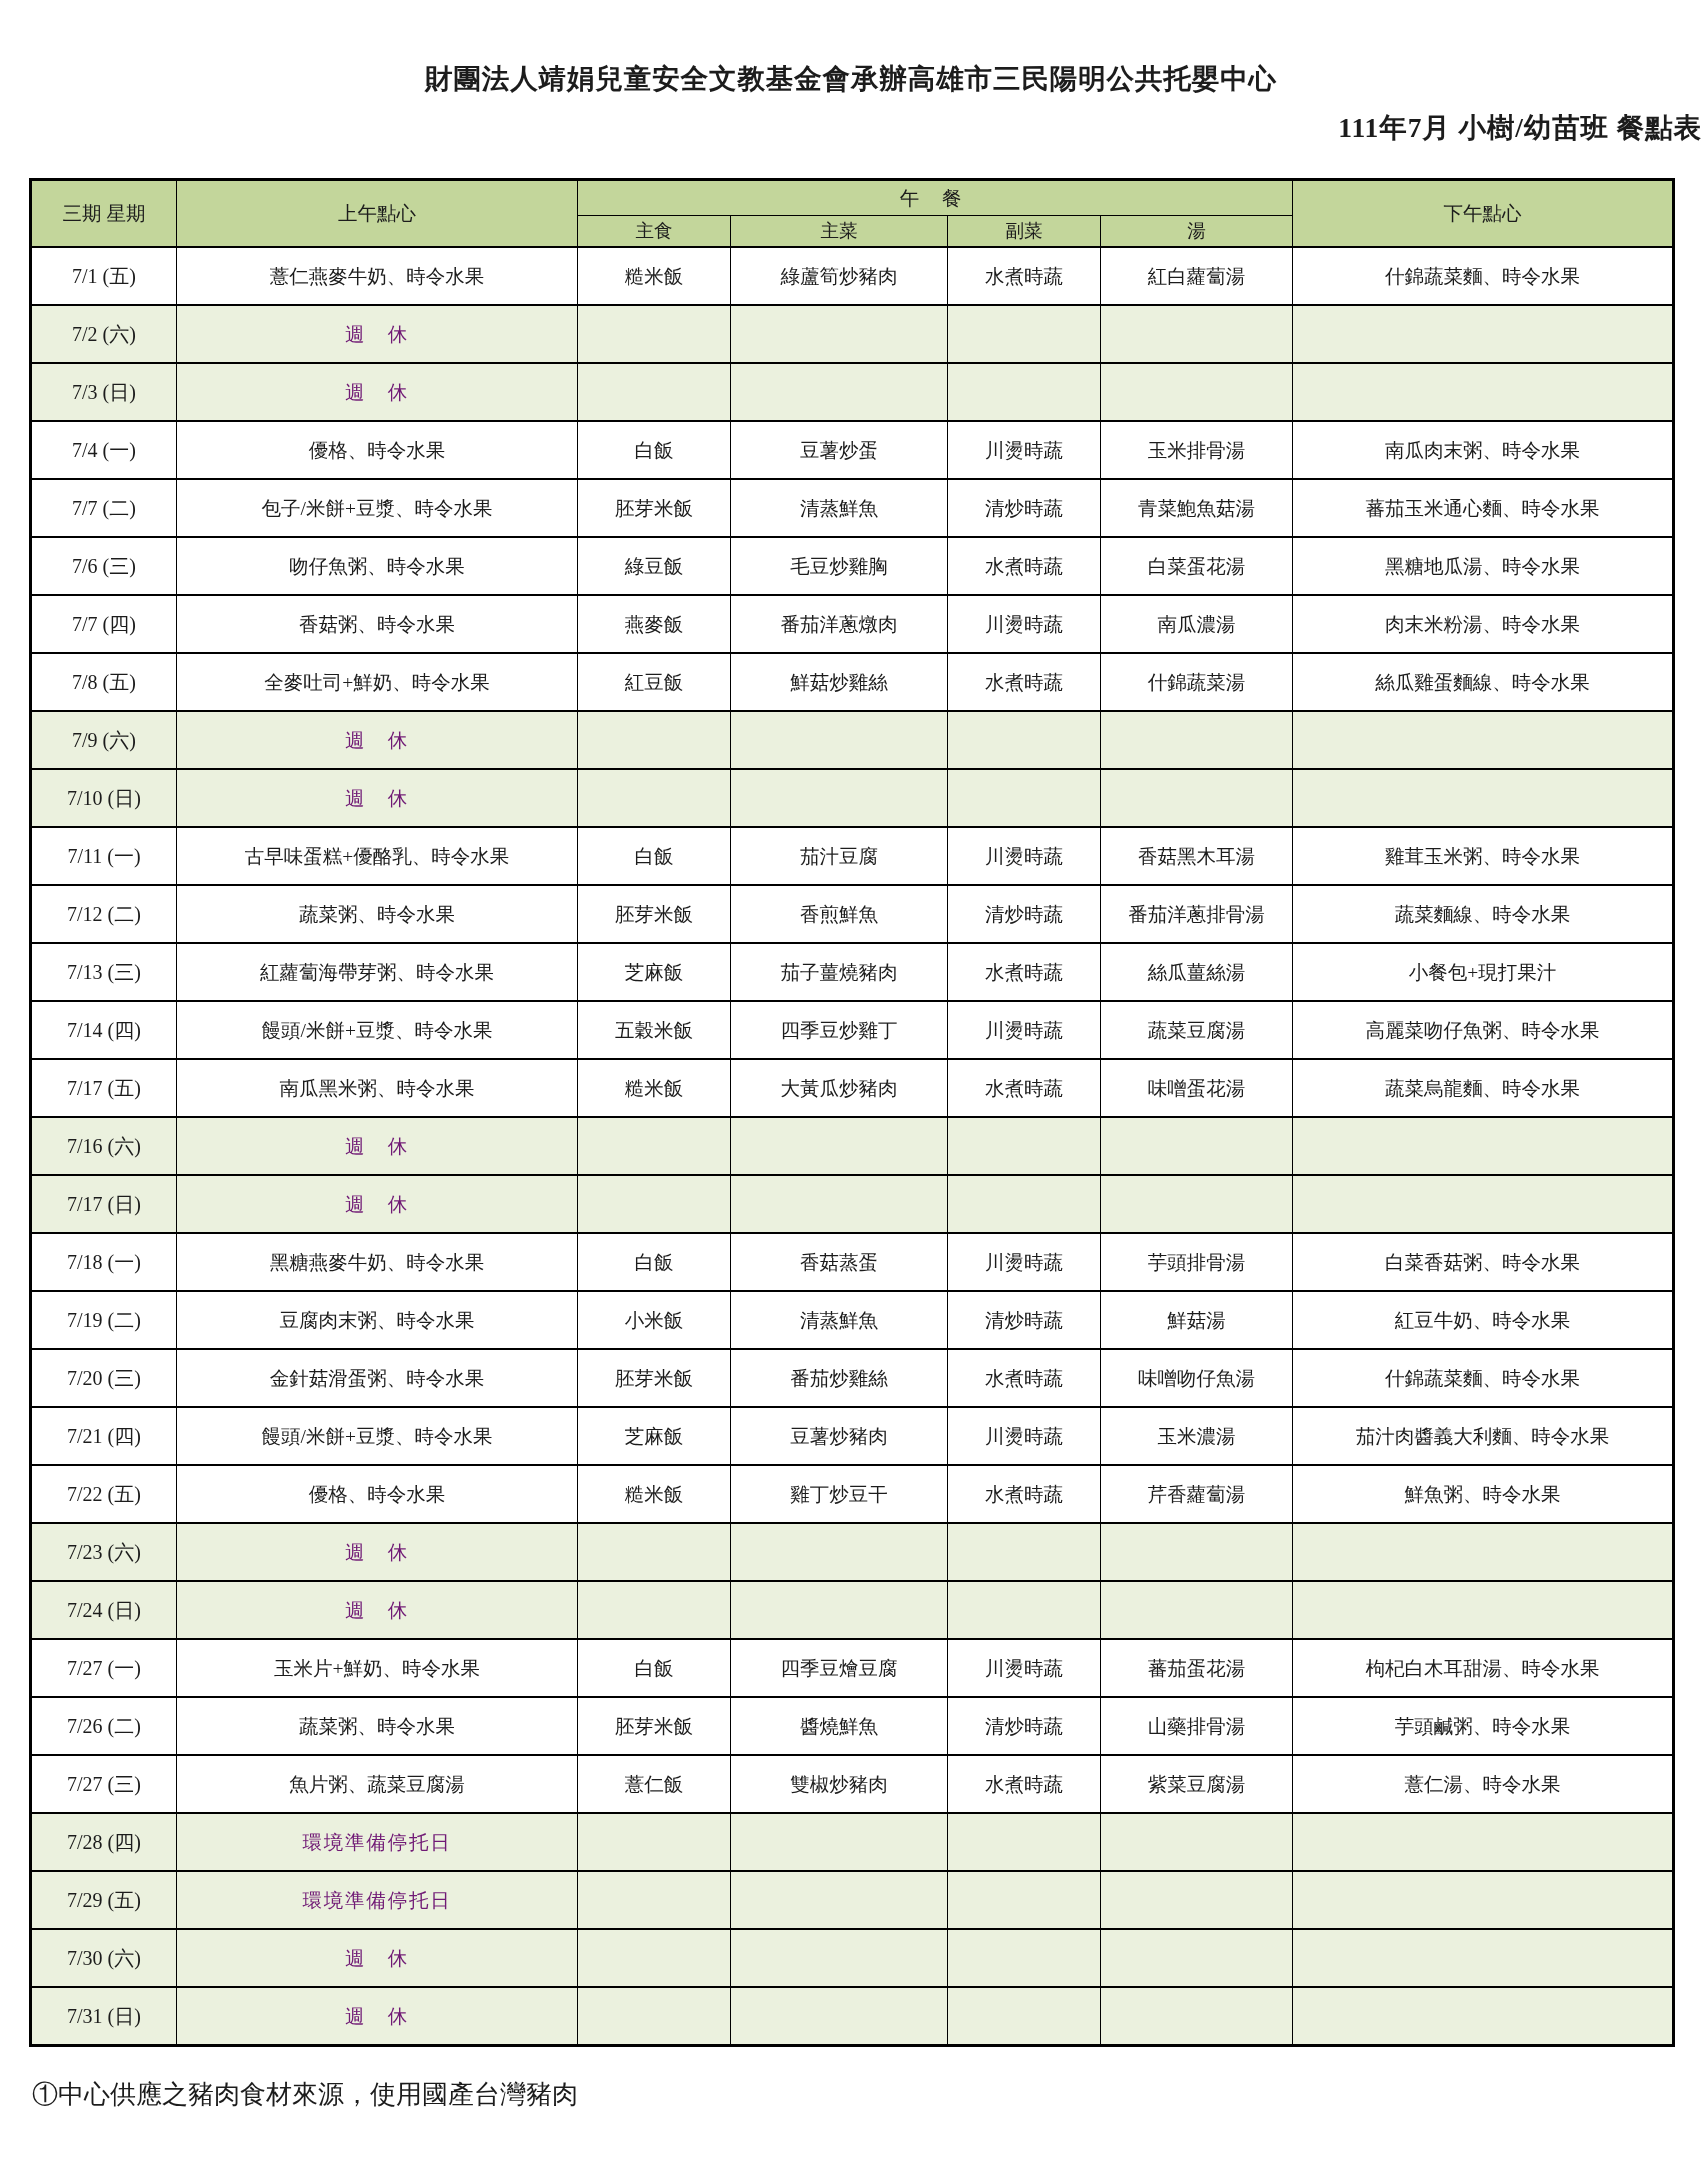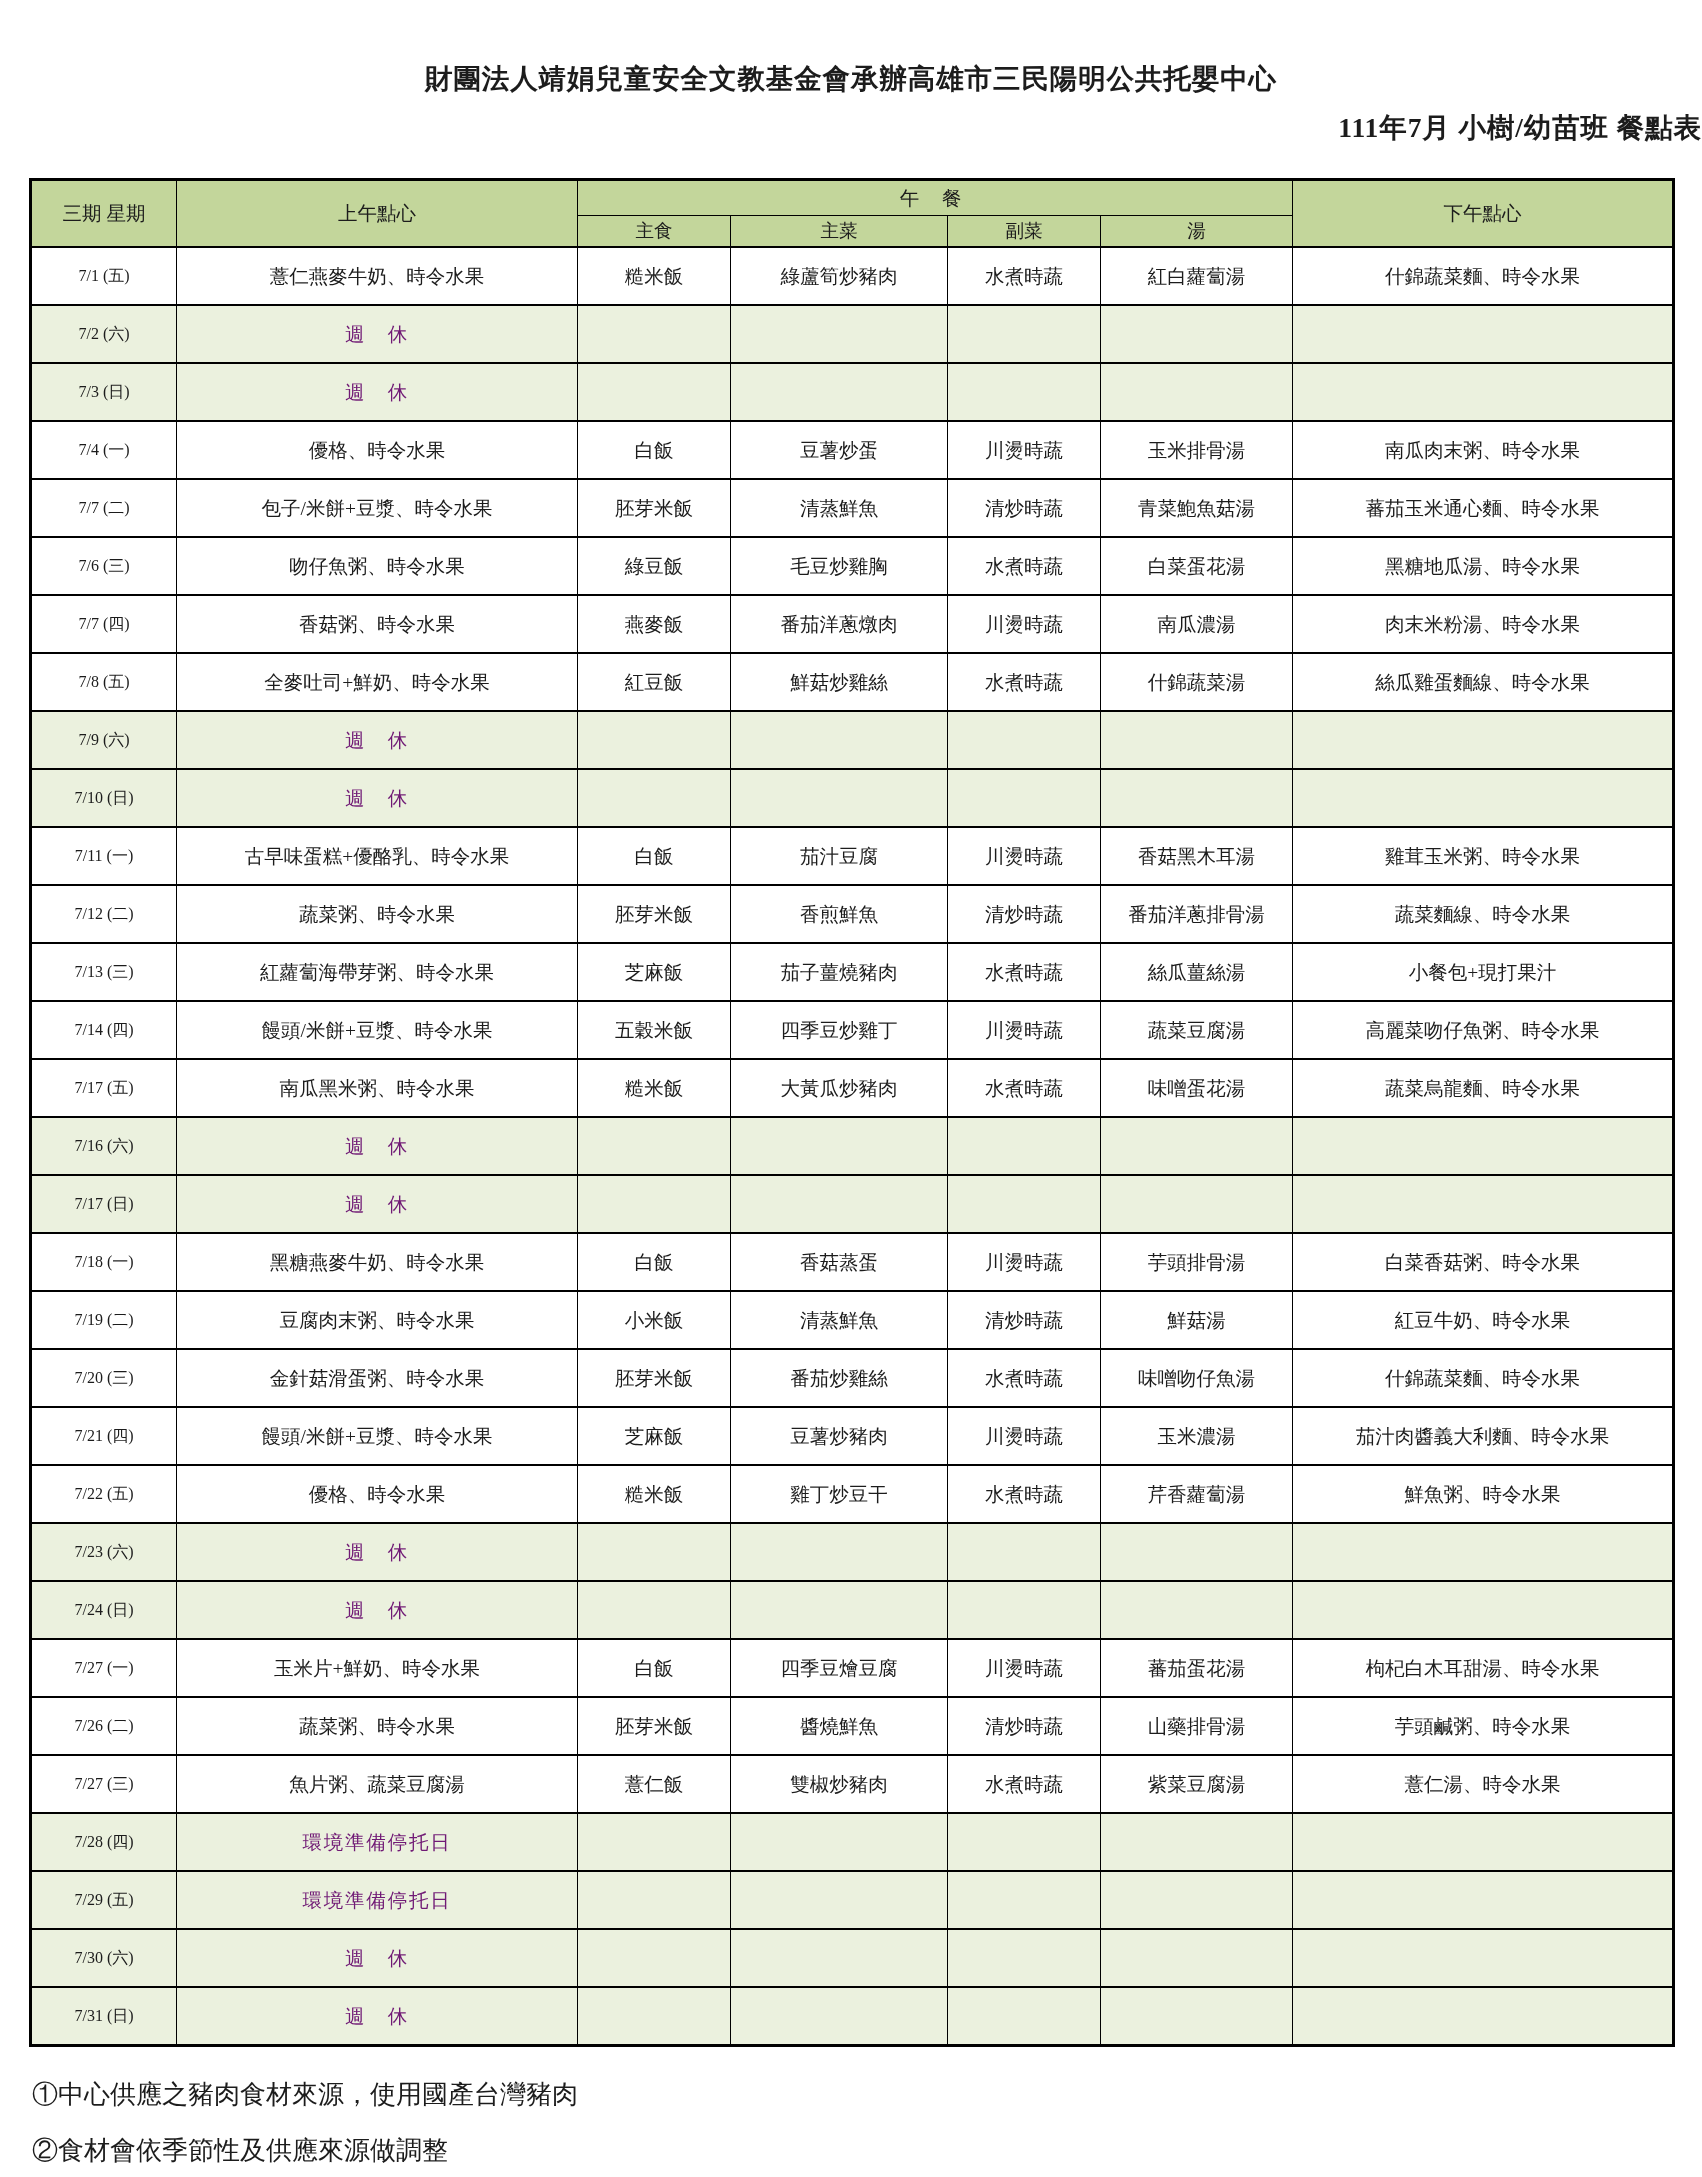--- a/index.html
+++ b/index.html
@@ -37,21 +37,21 @@
     font-size:19.5px;
     padding:0 3.5px;
     overflow:hidden;
     white-space:nowrap;
   }
   thead th{ background:#c3d69b; }
   thead tr.h1 th{ height:34px; font-size:19.5px;}
   thead tr.h2 th{ height:30px; border-top:1.8px solid #000; font-size:18.6px;}
   thead tr.h1 th.lunch{ letter-spacing:8.9px; }
   tbody tr{ height:58px; }
-  tbody td.date{ font-size:16px; }
+  tbody td.date{ font-size:20px; }
   tbody tr.closed td{ background:#ebf1de; }
   tbody tr.meal td{ background:#ffffff; }
   td.closed-label{ color:#701a75; letter-spacing:1.8px; }
   tbody tr:first-child td{ border-top:2.7px solid #000; }
 
   .notes{ margin:23px 0 0 32px; font-size:26px; line-height:1.9; }
   .note-line{ margin:0 0 7px 0; }
 </style>
 </head>
 <body>
@@ -363,15 +363,14 @@
         <td></td>
         <td></td>
         <td></td>
         <td></td>
       </tr>
     </tbody>
 </table>
 
 <div class="notes">
   <div class="note-line">①中心供應之豬肉食材來源，使用國產台灣豬肉</div>
-  <div class="note-line">②食材會依季節性及供應來源做調整</div>
 </div>
 
 
 </body></html>

